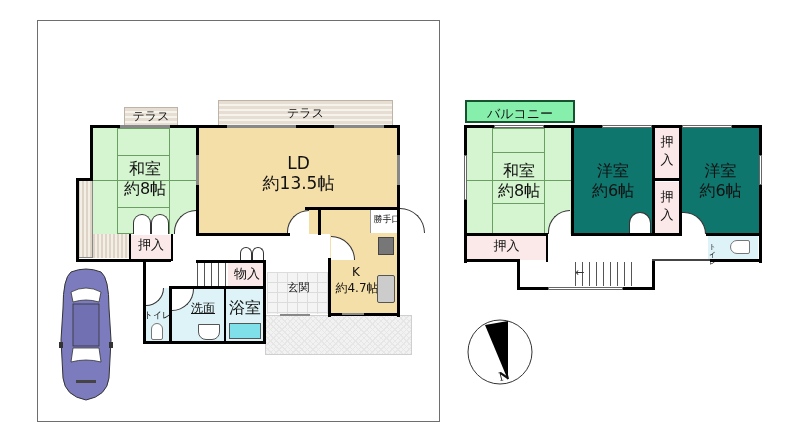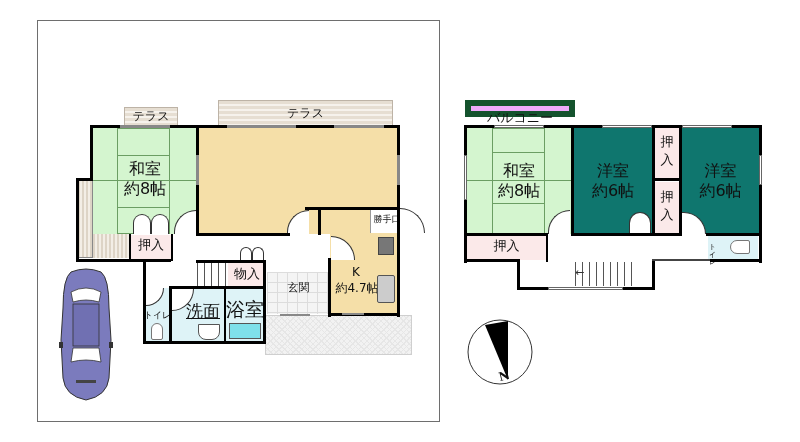--- a/index.html
+++ b/index.html
@@ -48,20 +48,22 @@
 
   <div class="room tatami" style="left:93px;top:128px;width:104px;height:106px;">
     <div class="grid-tatami" style="left:24px;top:0;width:53px;height:106px;"></div>
     <div class="grid-tatami" style="left:24px;top:27px;width:53px;height:53px;"></div>
     <div class="grid-tatami" style="left:0;top:52px;width:104px;height:0;border-width:1px 0 0 0;"></div>
     <div class="lbl" style="left:0;right:0;top:32px;font-size:16px;">和室</div>
     <div class="lbl" style="left:0;right:0;top:52px;font-size:16px;">約8帖</div>
   </div>
 
   <div class="room ld" style="left:199px;top:128px;width:199px;height:106px;">
+    <div class="lbl" style="left:0;right:0;top:26px;font-size:17px;">LD</div>
+    <div class="lbl" style="left:0;right:0;top:46px;font-size:17px;">約13.5帖</div>
   </div>
 
   <div class="room closet" style="left:131px;top:235px;width:40px;height:24px;">
     <div class="lbl" style="left:0;right:0;top:3px;font-size:13px;">押入</div>
   </div>
   <div class="door-arc" style="left:133px;top:214px;width:18px;height:20px;border-radius:18px 18px 0 0;border-bottom:none;"></div>
   <div class="door-arc" style="left:151px;top:214px;width:18px;height:20px;border-radius:18px 18px 0 0;border-bottom:none;"></div>
   <div class="door-arc" style="left:174px;top:210px;width:22px;height:24px;border-radius:22px 0 0 0;border-right:none;border-bottom:none;"></div>
 
   <div class="room ld" style="left:330px;top:210px;width:68px;height:104px;">
@@ -93,27 +95,27 @@
     <div class="lbl" style="left:0;right:0;top:10px;font-size:11px;">玄関</div>
   </div>
 
   <div class="room wet" style="left:146px;top:288px;width:23px;height:54px;">
     <div class="lbl" style="left:-4px;right:-4px;top:22px;font-size:9px;">トイレ</div>
     <div class="abs" style="left:5px;top:35px;width:12px;height:17px;border:1px solid #777;border-radius:6px 6px 2px 2px;background:#fff;"></div>
   </div>
   <div class="abs" style="left:146px;top:288px;width:18px;height:18px;border-bottom:1px solid #333;border-right:1px solid #333;border-radius:0 0 18px 0;background:#fff;"></div>
 
   <div class="room wet" style="left:172px;top:289px;width:52px;height:53px;">
-    <div class="lbl" style="left:10px;right:0;top:13px;font-size:17px;text-decoration:underline;">洗面</div>
+    <div class="lbl" style="left:10px;right:0;top:13px;font-size:12px;text-decoration:underline;">洗面</div>
     <div class="abs" style="left:26px;top:35px;width:22px;height:16px;border:1px solid #555;background:#fff;border-radius:0 0 8px 8px;"></div>
   </div>
   <div class="abs" style="left:172px;top:289px;width:22px;height:22px;border-bottom:1px solid #333;border-right:1px solid #333;border-radius:0 0 22px 0;background:#fff;"></div>
 
   <div class="room wet" style="left:226px;top:289px;width:38px;height:53px;">
-    <div class="lbl" style="left:0;right:0;top:10px;font-size:19px;">浴室</div>
+    <div class="lbl" style="left:0;right:0;top:10px;font-size:16px;">浴室</div>
     <div class="abs" style="left:3px;top:34px;width:32px;height:16px;background:#7fe0ea;border:1px solid #555;"></div>
   </div>
 
   <div class="abs porch" style="left:265px;top:315px;width:147px;height:40px;"></div>
 
   <div class="abs wall" style="left:90px;top:125px;width:310px;height:3px;"></div>
   <div class="abs wall" style="left:90px;top:125px;width:3px;height:55px;"></div>
   <div class="abs wall" style="left:76px;top:178px;width:17px;height:3px;"></div>
   <div class="abs wall" style="left:76px;top:178px;width:3px;height:84px;"></div>
   <div class="abs wall" style="left:76px;top:259px;width:95px;height:3px;"></div>
@@ -150,21 +152,21 @@
       <path d="M14 80 L40 80 L42 94 Q27 90 12 94Z" fill="#fff" stroke="#333" stroke-width="0.8"></path>
       <rect x="17" y="112" width="20" height="3" fill="#444"></rect>
       <rect x="0" y="74" width="4" height="6" fill="#333"></rect>
       <rect x="50" y="74" width="4" height="6" fill="#333"></rect>
     </svg>
   </div>
 </div>
 
 <div>
 
-  <div class="abs" style="left:465px;top:100px;width:110px;height:17px;border:6px solid #14532d;background:#f0abfc;">
+  <div class="abs" style="left:465px;top:100px;width:110px;height:23px;border:2px solid #14532d;background:#86efac;">
     <div class="lbl" style="left:0;right:0;top:5px;font-size:13px;">バルコニー</div>
   </div>
 
   <div class="room tatami" style="left:467px;top:128px;width:104px;height:106px;">
     <div class="grid-tatami" style="left:25px;top:0;width:53px;height:106px;"></div>
     <div class="grid-tatami" style="left:25px;top:24px;width:53px;height:52px;"></div>
     <div class="grid-tatami" style="left:0;top:52px;width:104px;height:0;border-width:1px 0 0 0;"></div>
     <div class="lbl" style="left:0;right:0;top:34px;font-size:16px;">和室</div>
     <div class="lbl" style="left:0;right:0;top:54px;font-size:16px;">約8帖</div>
   </div>

